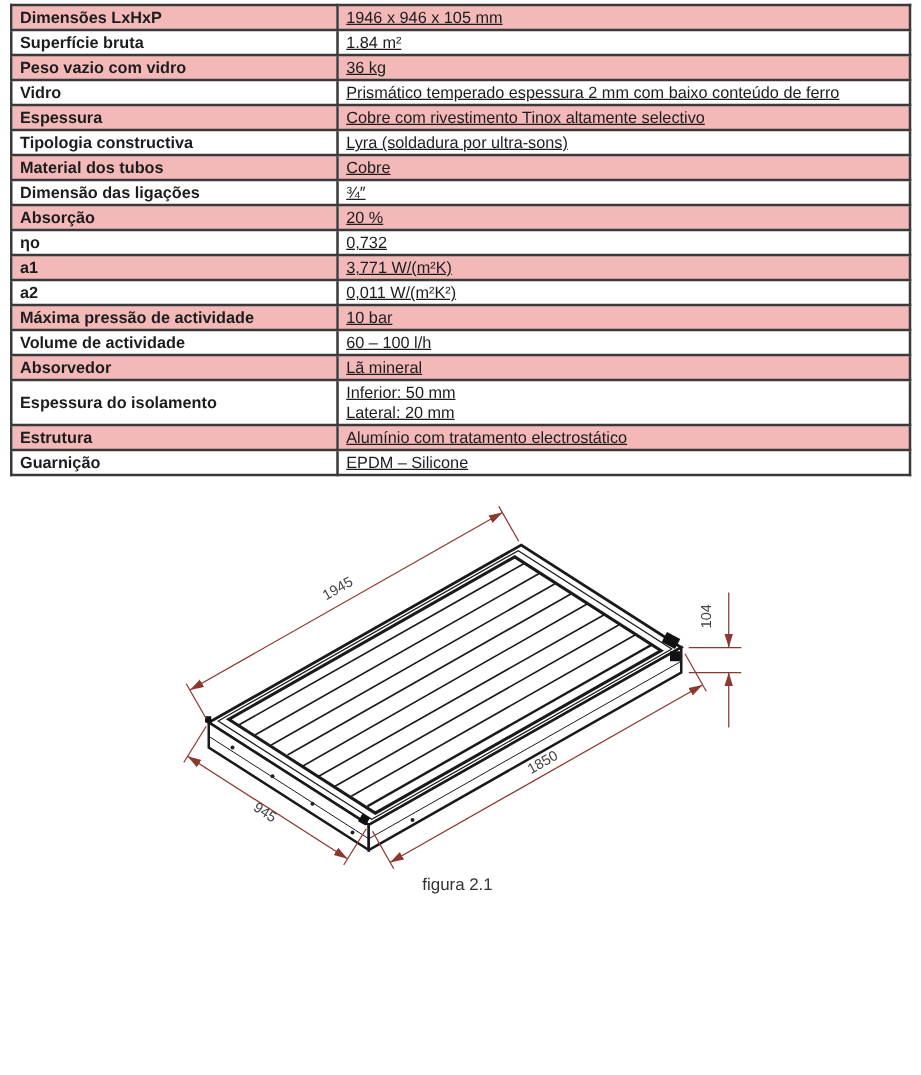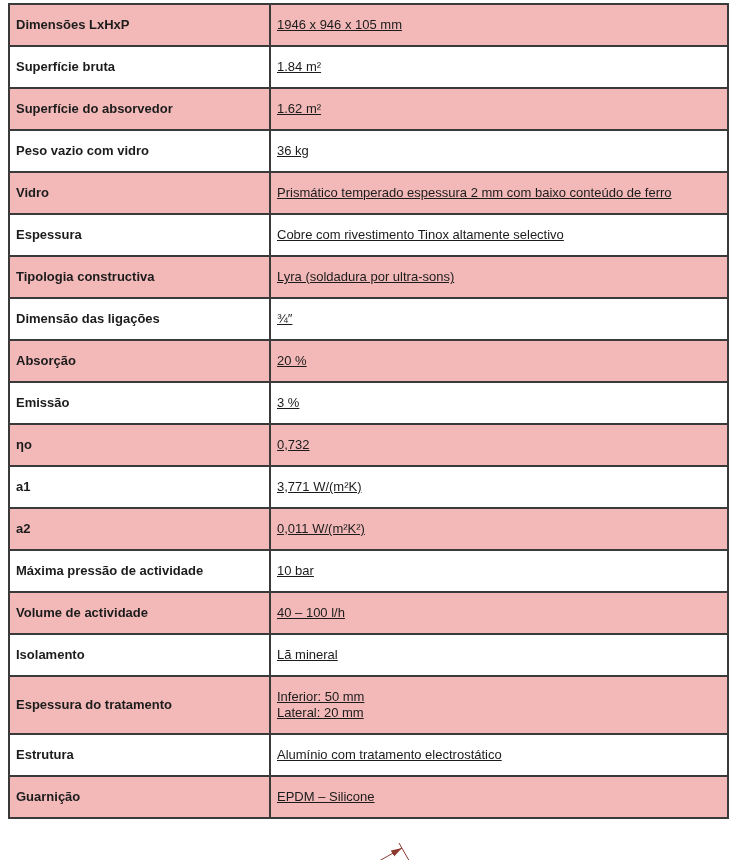--- a/index.html
+++ b/index.html
@@ -11,21 +11,21 @@
   .spec-table{
     border-collapse:collapse;
     table-layout:fixed;
     width:721px;
     margin:3px 0 0 8px;
   }
   .spec-table td{
     border:2px solid #3a3a3a;
     font-size:13px;
     color:#1c1c1c;
-    padding:12px 6px;
+    padding:1px 6px;
     line-height:16px;
     vertical-align:middle;
     overflow:hidden;
   }
   .spec-table td.label{width:247px;font-weight:bold;}
   .spec-table tr:nth-child(odd) td{background:#f2b9b8;}
   .spec-table td.value{white-space:pre-line;text-decoration:underline;}
   .figure-wrap{margin-top:9px;}
   .dim-text{font-size:11.5px;fill:#444444;}
   .caption{font-size:13.5px;fill:#333333;}
@@ -38,77 +38,73 @@
   <tbody>
     <tr>
         <td class="label">Dimensões LxHxP</td>
         <td class="value">1946 x 946 x 105 mm</td>
       </tr>
     <tr>
         <td class="label">Superfície bruta</td>
         <td class="value">1.84 m²</td>
       </tr>
     <tr>
-        <td class="label">Superfície do absorvedor</td>
-        <td class="value">1.62 m²</td>
-      </tr>
-    <tr>
         <td class="label">Peso vazio com vidro</td>
         <td class="value">36 kg</td>
       </tr>
     <tr>
         <td class="label">Vidro</td>
         <td class="value">Prismático temperado espessura 2 mm com baixo conteúdo de ferro</td>
       </tr>
     <tr>
         <td class="label">Espessura</td>
         <td class="value">Cobre com rivestimento Tinox altamente selectivo</td>
       </tr>
     <tr>
         <td class="label">Tipologia constructiva</td>
         <td class="value">Lyra (soldadura por ultra-sons)</td>
       </tr>
     <tr>
+        <td class="label">Material dos tubos</td>
+        <td class="value">Cobre</td>
+      </tr>
+    <tr>
         <td class="label">Dimensão das ligações</td>
         <td class="value">¾″</td>
       </tr>
     <tr>
         <td class="label">Absorção</td>
         <td class="value">20 %</td>
-      </tr>
-    <tr>
-        <td class="label">Emissão</td>
-        <td class="value">3 %</td>
       </tr>
     <tr>
         <td class="label">ηo</td>
         <td class="value">0,732</td>
       </tr>
     <tr>
         <td class="label">a1</td>
         <td class="value">3,771 W/(m²K)</td>
       </tr>
     <tr>
         <td class="label">a2</td>
         <td class="value">0,011 W/(m²K²)</td>
       </tr>
     <tr>
         <td class="label">Máxima pressão de actividade</td>
         <td class="value">10 bar</td>
       </tr>
     <tr>
         <td class="label">Volume de actividade</td>
-        <td class="value">40 – 100 l/h</td>
+        <td class="value">60 – 100 l/h</td>
       </tr>
     <tr>
-        <td class="label">Isolamento</td>
+        <td class="label">Absorvedor</td>
         <td class="value">Lã mineral</td>
       </tr>
     <tr>
-        <td class="label">Espessura do tratamento</td>
+        <td class="label">Espessura do isolamento</td>
         <td class="value">Inferior: 50 mm
 Lateral: 20 mm</td>
       </tr>
     <tr>
         <td class="label">Estrutura</td>
         <td class="value">Alumínio com tratamento electrostático</td>
       </tr>
     <tr>
         <td class="label">Guarnição</td>
         <td class="value">EPDM – Silicone</td>

